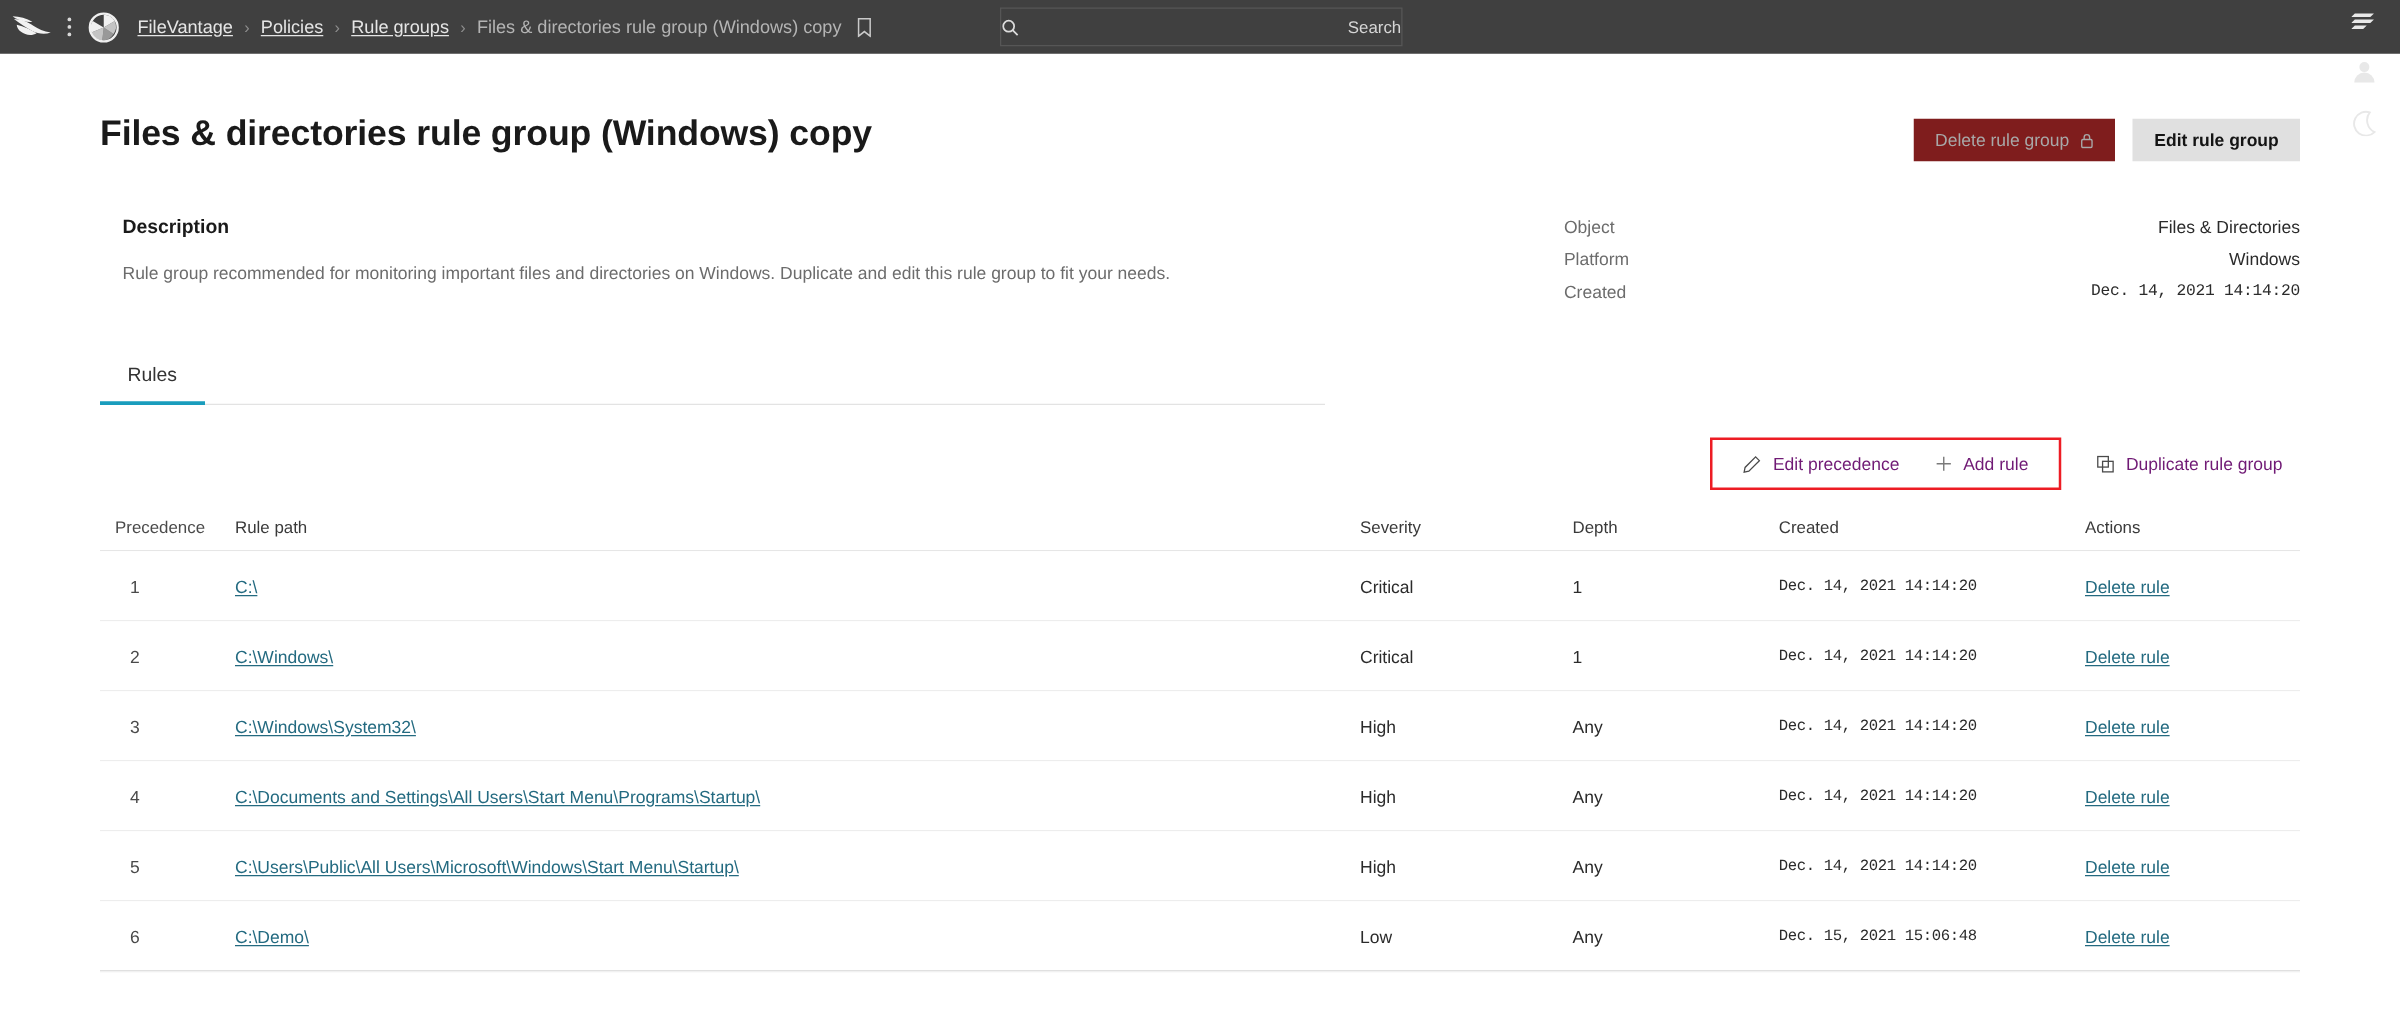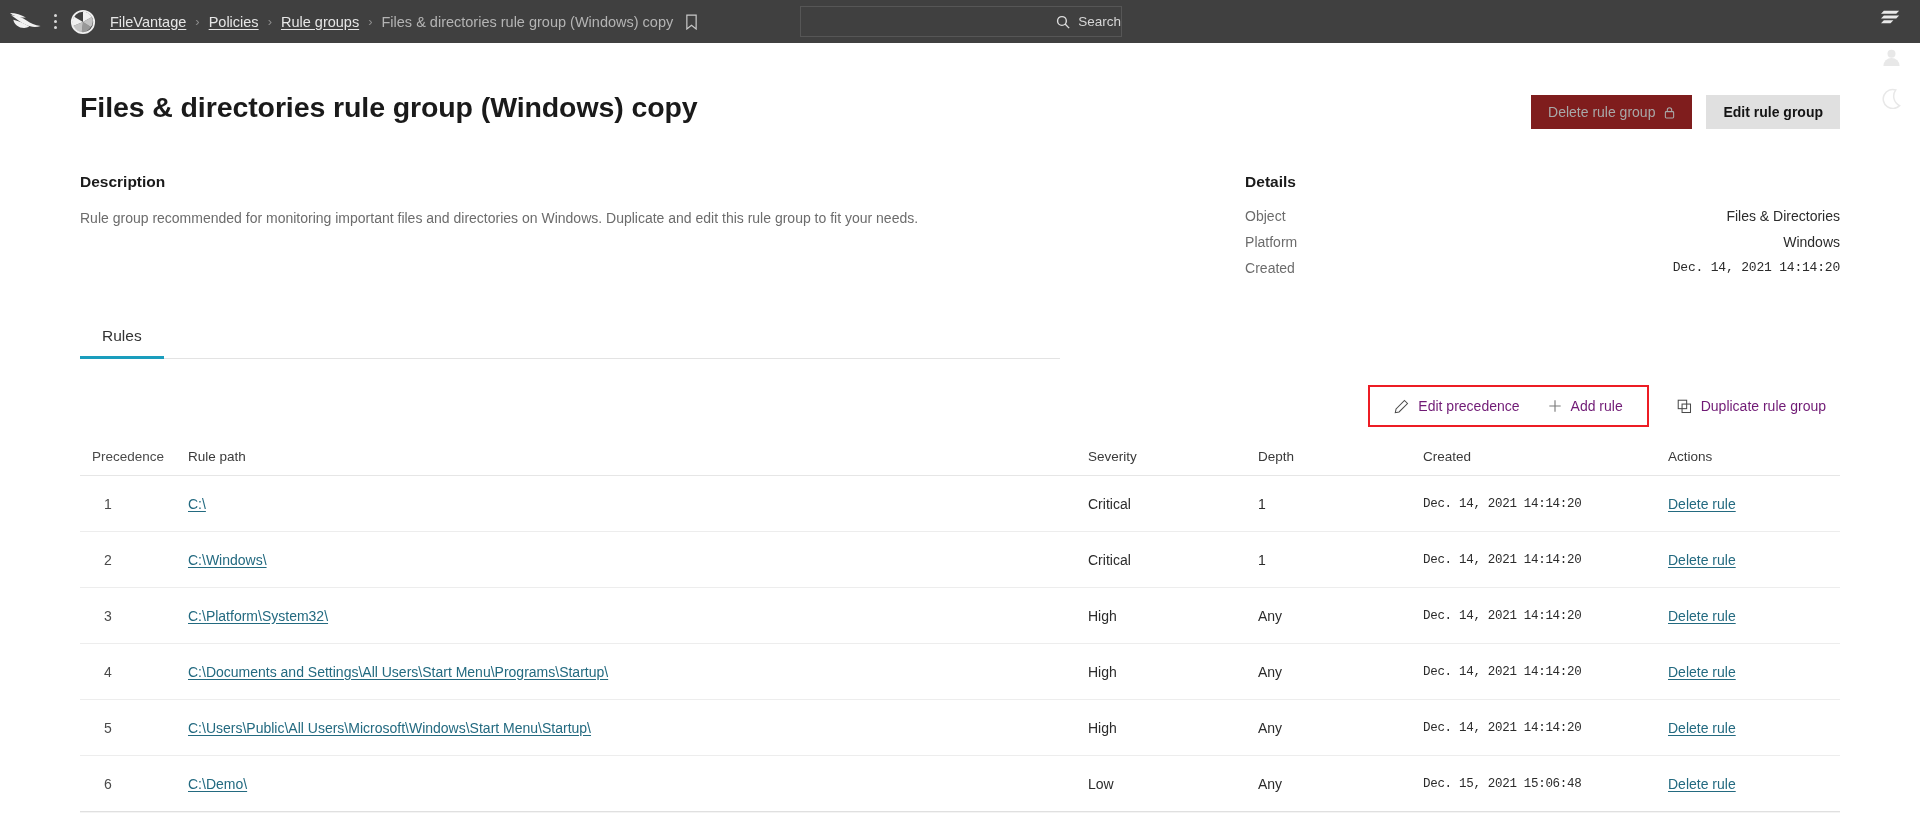--- a/index.html
+++ b/index.html
@@ -47,21 +47,21 @@
 
   .search-box {
     position: absolute;
     left: 800px;
     top: 6px;
     width: 322px;
     height: 31px;
     border: 1px solid #565656;
     display: flex;
     align-items: center;
-    justify-content: flex-end;
+    justify-content: space-between;
     gap: 8px;
     color: #d6d6d6;
     font-size: 13.5px;
     cursor: text;
   }
   .search-box svg { width: 14px; height: 14px; display:block; }
 
   .topbar-right {
     margin-left: auto;
     display: flex;
@@ -100,21 +100,21 @@
     display: flex; align-items: center; gap: 9px;
     cursor: pointer;
     background: #ebebeb;
     color: #1f1f1f;
   }
   .btn.disabled { background: #7f1d1d; color: #a8a8a8; cursor: default; }
   .btn.primary { background: #e0e0e0; color: #141414; font-weight: bold; }
   .lock-icon { width: 11px; height: 13px; display:block; }
 
   
-  .info-row { display: flex; margin-top: 44px; }
+  .info-row { display: flex; margin-top: 44px; margin-left: 18px; }
   .desc-col { width: 1175px; }
   .section-h {
     font-size: 15.5px; font-weight: bold; color: #1a1a1a;
     margin-bottom: 17px;
   }
   .desc-text { font-size: 14px; color: #6c6c6c; line-height: 1.45; }
 
   .details-col { width: 600px; }
   .detail-line {
     display: flex; justify-content: space-between;
@@ -277,21 +277,20 @@
       </button>
     </div>
   </div>
 
   <div class="info-row">
     <div class="desc-col">
       <div class="section-h">Description</div>
       <div class="desc-text">Rule group recommended for monitoring important files and directories on Windows. Duplicate and edit this rule group to fit your needs.</div>
     </div>
     <div class="details-col">
-      <div class="section-h">Details</div>
       <div class="detail-line">
         <span class="k">Object</span>
         <span class="v">Files &amp; Directories</span>
       </div>
       <div class="detail-line">
         <span class="k">Platform</span>
         <span class="v">Windows</span>
       </div>
       <div class="detail-line">
         <span class="k">Created</span>
@@ -351,21 +350,21 @@
       <div class="c-prec">2</div>
       <div class="c-path"><span class="link">C:\Windows\</span></div>
       <div class="c-sev">Critical</div>
       <div class="c-depth">1</div>
       <div class="c-created">Dec. 14, 2021 14:14:20</div>
       <div class="c-actions"><span class="link">Delete rule</span></div>
     </div>
 
     <div class="trow">
       <div class="c-prec">3</div>
-      <div class="c-path"><span class="link">C:\Platform\System32\</span></div>
+      <div class="c-path"><span class="link">C:\Windows\System32\</span></div>
       <div class="c-sev">High</div>
       <div class="c-depth">Any</div>
       <div class="c-created">Dec. 14, 2021 14:14:20</div>
       <div class="c-actions"><span class="link">Delete rule</span></div>
     </div>
 
     <div class="trow">
       <div class="c-prec">4</div>
       <div class="c-path"><span class="link">C:\Documents and Settings\All Users\Start Menu\Programs\Startup\</span></div>
       <div class="c-sev">High</div>

